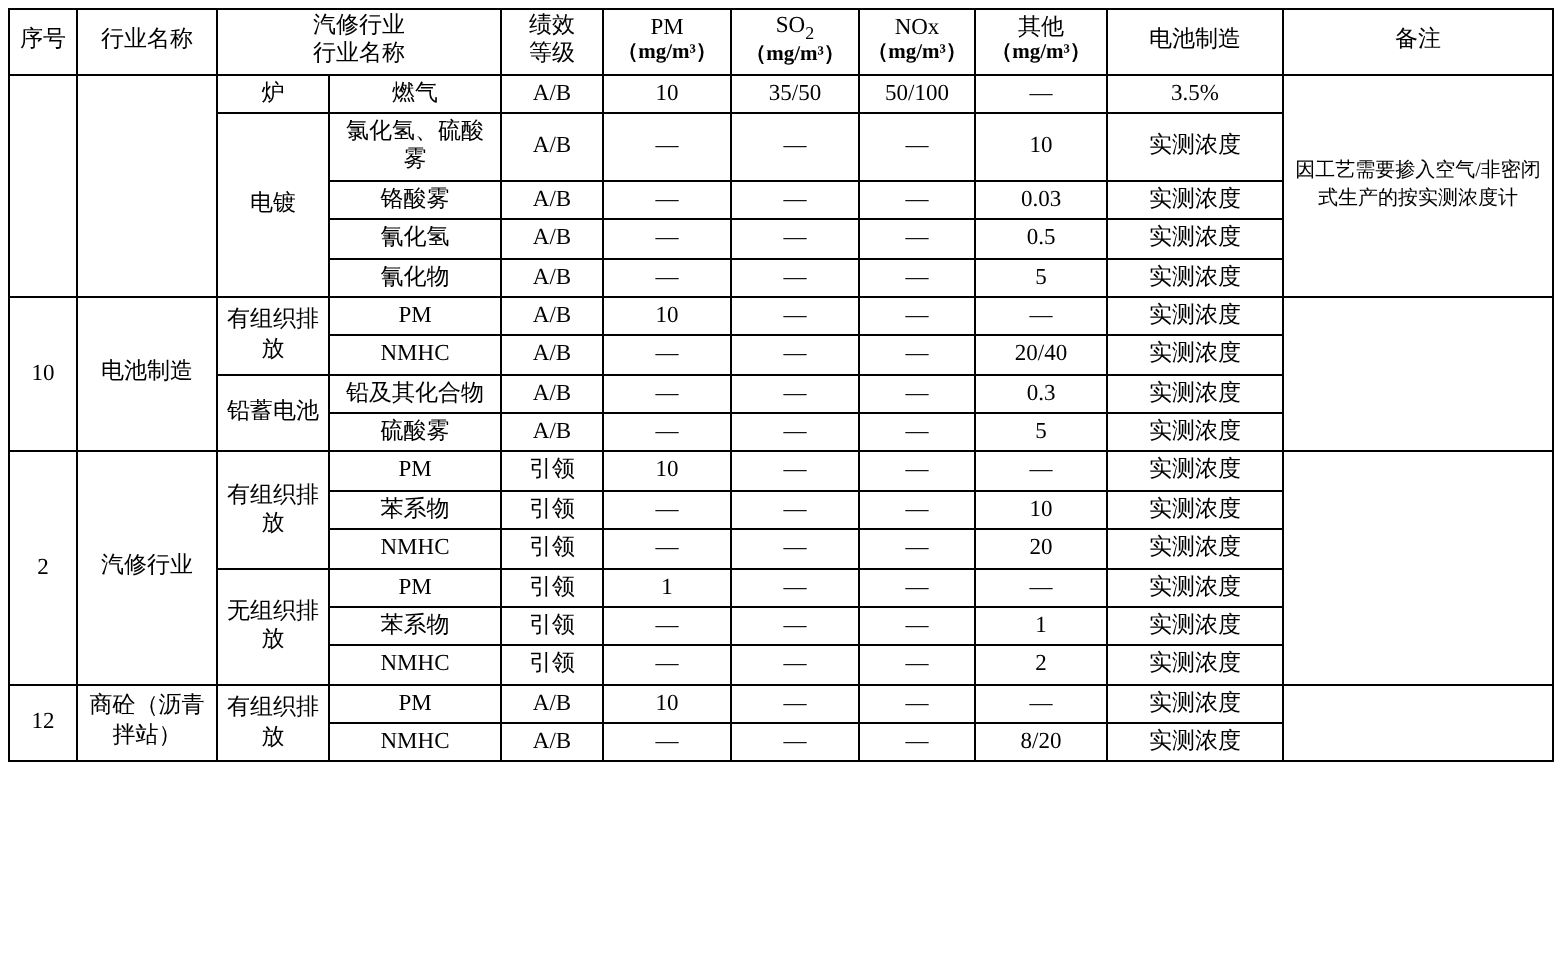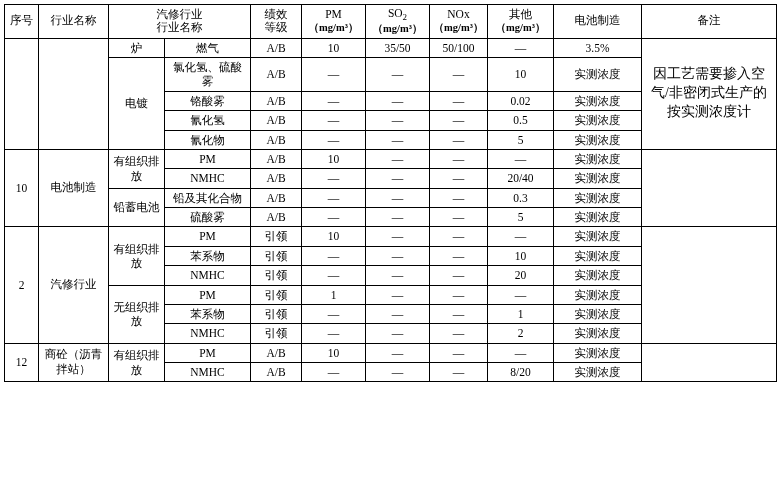--- a/index.html
+++ b/index.html
@@ -62,21 +62,21 @@
   }
   td.ind {
     font-weight: bold;
     font-family: Liberation Mono, monospace;
   }
   td.note {
     text-align: left;
     padding-left: 4px;
     padding-right: 4px;
     line-height: 1.35;
-    font-size: 14px;
+    font-size: 10px;
   }
   col.c0 { width: 34px; }
   col.c1 { width: 70px; }
   col.c2 { width: 56px; }
   col.c3 { width: 86px; }
   col.c4 { width: 51px; }
   col.c5 { width: 64px; }
   col.c6 { width: 64px; }
   col.c7 { width: 58px; }
   col.c8 { width: 66px; }
@@ -159,21 +159,21 @@
         <td>10</td>
         <td>实测浓度</td>
       </tr>
 
       <tr>
         <td class="l">铬酸雾</td>
         <td class="bold">A/B</td>
         <td>—</td>
         <td>—</td>
         <td>—</td>
-        <td>0.02</td>
+        <td>0.03</td>
         <td>实测浓度</td>
       </tr>
 
       <tr>
         <td class="l">氰化氢</td>
         <td class="bold">A/B</td>
         <td>—</td>
         <td>—</td>
         <td>—</td>
         <td>0.5</td>

